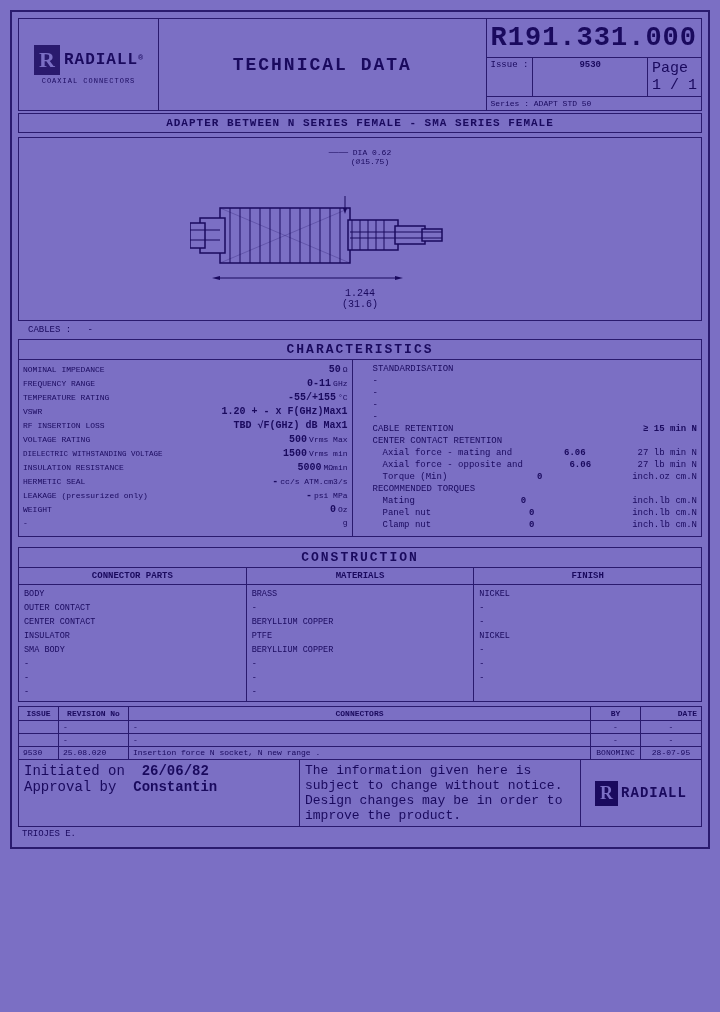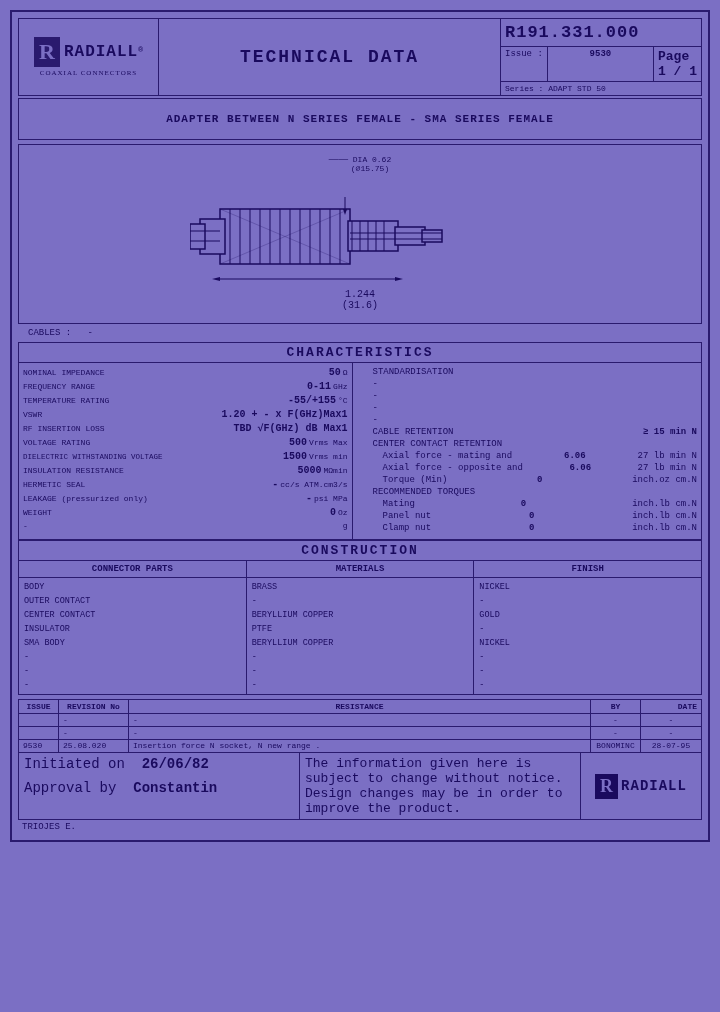--- a/index.html
+++ b/index.html
@@ -55,21 +55,20 @@
       color: #1a0a5e;
     }
     .logo-tm {
       font-size: 8px;
       vertical-align: super;
     }
     .logo-sub {
       font-size: 7px;
       letter-spacing: 1px;
       margin-top: 2px;
-      font-family: Liberation Serif, serif;
     }
     .title-box {
       flex: 1;
       border-right: 1.5px solid #2a1a6e;
       display: flex;
       align-items: center;
       justify-content: center;
       padding: 4px;
     }
     .title-text {
@@ -77,21 +76,21 @@
       font-weight: bold;
       letter-spacing: 2px;
       text-align: center;
     }
     .doc-info {
       display: flex;
       flex-direction: column;
       min-width: 200px;
     }
     .doc-number {
-      font-size: 17px;
+      font-size: 27px;
       font-weight: bold;
       text-align: left;
       padding: 4px;
       border-bottom: 1.5px solid #2a1a6e;
       letter-spacing: 1px;
     }
     .doc-issue {
       display: flex;
       border-bottom: 1.5px solid #2a1a6e;
     }
@@ -103,33 +102,33 @@
     .doc-issue-val {
       flex: 1;
       padding: 2px 4px;
       font-size: 9px;
       font-weight: bold;
       text-align: center;
       border-right: 1.5px solid #2a1a6e;
     }
     .doc-page-label {
       padding: 2px 4px;
-      font-size: 13px;
-      font-weight: bold;
+      font-size: 15px;
+      font-weight: normal;
     }
     .doc-series {
       display: flex;
       padding: 2px 4px;
       font-size: 8px;
     }
     .adapter-title {
       background: #7b6fc4;
       border: 1.5px solid #2a1a6e;
       text-align: center;
-      padding: 14px;
+      padding: 3px;
       font-size: 11px;
       font-weight: bold;
       letter-spacing: 1px;
       margin-bottom: 4px;
     }
     .drawing-area {
       border: 1.5px solid #2a1a6e;
       padding: 10px 20px 10px 20px;
       margin-bottom: 4px;
       position: relative;
@@ -138,21 +137,21 @@
       flex-direction: column;
       align-items: center;
     }
     .cables-line {
       font-size: 9px;
       margin: 4px 0;
       padding-left: 10px;
     }
     .characteristics-section {
       border: 1.5px solid #2a1a6e;
-      margin-bottom: 0;
+      margin-bottom: 10px;
     }
     .section-title {
       text-align: center;
       font-size: 13px;
       font-weight: bold;
       letter-spacing: 2px;
       padding: 2px;
       border-bottom: 1.5px solid #2a1a6e;
     }
     .char-content {
@@ -340,21 +339,21 @@
         <span>Series :</span>&nbsp;<span>ADAPT STD 50</span>
       </div>
     </div>
   </div>
 
   <div class="adapter-title">ADAPTER BETWEEN N SERIES FEMALE - SMA SERIES FEMALE</div>
 
   <div class="drawing-area">
     <div style="position:relative; width:100%; display:flex; flex-direction:column; align-items:center;">
 
-      <div style="font-size:8px; text-align:center; margin-bottom:6px;">
+      <div style="font-size:8px; text-align:center; margin-bottom:12px;">
         <span>──── DIA 0.62</span><br>
         <span style="margin-left:20px;">(∅15.75)</span>
       </div>
 
       <svg width="340" height="110" style="display:block;">
 
         <rect x="30" y="30" width="130" height="55" fill="none" stroke="#1a0a5e" stroke-width="1.5"></rect>
 
         <line x1="40" y1="30" x2="40" y2="85" stroke="#1a0a5e" stroke-width="1"></line>
         <line x1="50" y1="30" x2="50" y2="85" stroke="#1a0a5e" stroke-width="1"></line>
@@ -557,35 +556,34 @@
         <div class="construction-row">BERYLLIUM COPPER</div>
         <div class="construction-row">PTFE</div>
         <div class="construction-row">BERYLLIUM COPPER</div>
         <div class="construction-row">-</div>
         <div class="construction-row">-</div>
         <div class="construction-row">-</div>
       </div>
       <div class="construction-col-body">
         <div class="construction-row">NICKEL</div>
         <div class="construction-row">-</div>
-        <div class="construction-row">GOLD</div>
         <div class="construction-row">-</div>
         <div class="construction-row">NICKEL</div>
         <div class="construction-row">-</div>
         <div class="construction-row">-</div>
         <div class="construction-row">-</div>
       </div>
     </div>
   </div>
 
   <div class="revision-table">
     <div class="rev-header">
       <div class="rev-col" style="min-width:40px;">ISSUE</div>
       <div class="rev-col" style="min-width:70px;">REVISION No</div>
-      <div class="rev-col-desc">RESISTANCE</div>
+      <div class="rev-col-desc">CONNECTORS</div>
       <div class="rev-col rev-col-by">BY</div>
       <div class="rev-col rev-col-date" style="border-right:none;text-align:right;">DATE</div>
     </div>
     <div class="rev-row">
       <div class="rev-cell" style="min-width:40px;"></div>
       <div class="rev-cell" style="min-width:70px;">-</div>
       <div class="rev-cell-desc">-</div>
       <div class="rev-cell rev-cell-by">-</div>
       <div class="rev-cell rev-cell-date" style="border-right:none;">-</div>
     </div>
@@ -601,21 +599,21 @@
       <div class="rev-cell" style="min-width:70px;">25.08.020</div>
       <div class="rev-cell-desc">Insertion force N socket, N new range .</div>
       <div class="rev-cell rev-cell-by">BONOMINC</div>
       <div class="rev-cell rev-cell-date" style="border-right:none;">28-07-95</div>
     </div>
   </div>
 
   <div class="footer">
     <div class="footer-left">
       <div><span>Initiated on</span>&nbsp;&nbsp;<span style="font-weight:bold;">26/06/82</span></div>
-      <div style="margin-top:8px;"><span>Approval by</span>&nbsp;&nbsp;<span style="font-weight:bold;">Constantin</span></div>
+      <div style="margin-top:0;"><span>Approval by</span>&nbsp;&nbsp;<span style="font-weight:bold;">Constantin</span></div>
     </div>
     <div class="footer-center">The information given here is subject to change without notice. Design changes may be in order to improve the product.</div>
     <div class="footer-right">
       <div style="display:flex;align-items:center;gap:3px;">
         <div style="background:#1a0a5e;color:#7b6fc4;font-size:18px;font-weight:bold;padding:2px 5px;font-family:serif;">R</div>
         <div style="font-size:14px;font-weight:bold;letter-spacing:1px;">RADIALL</div>
       </div>
     </div>
   </div>
 

